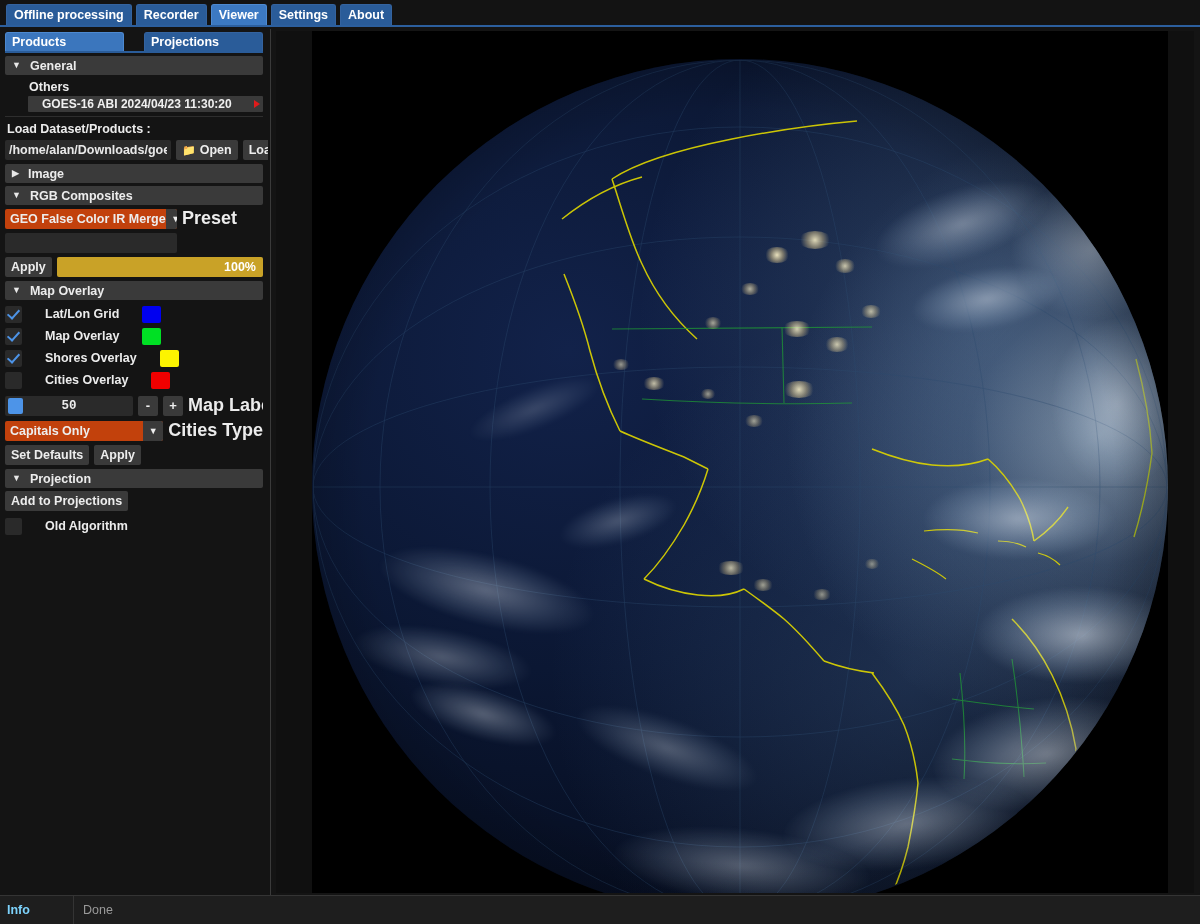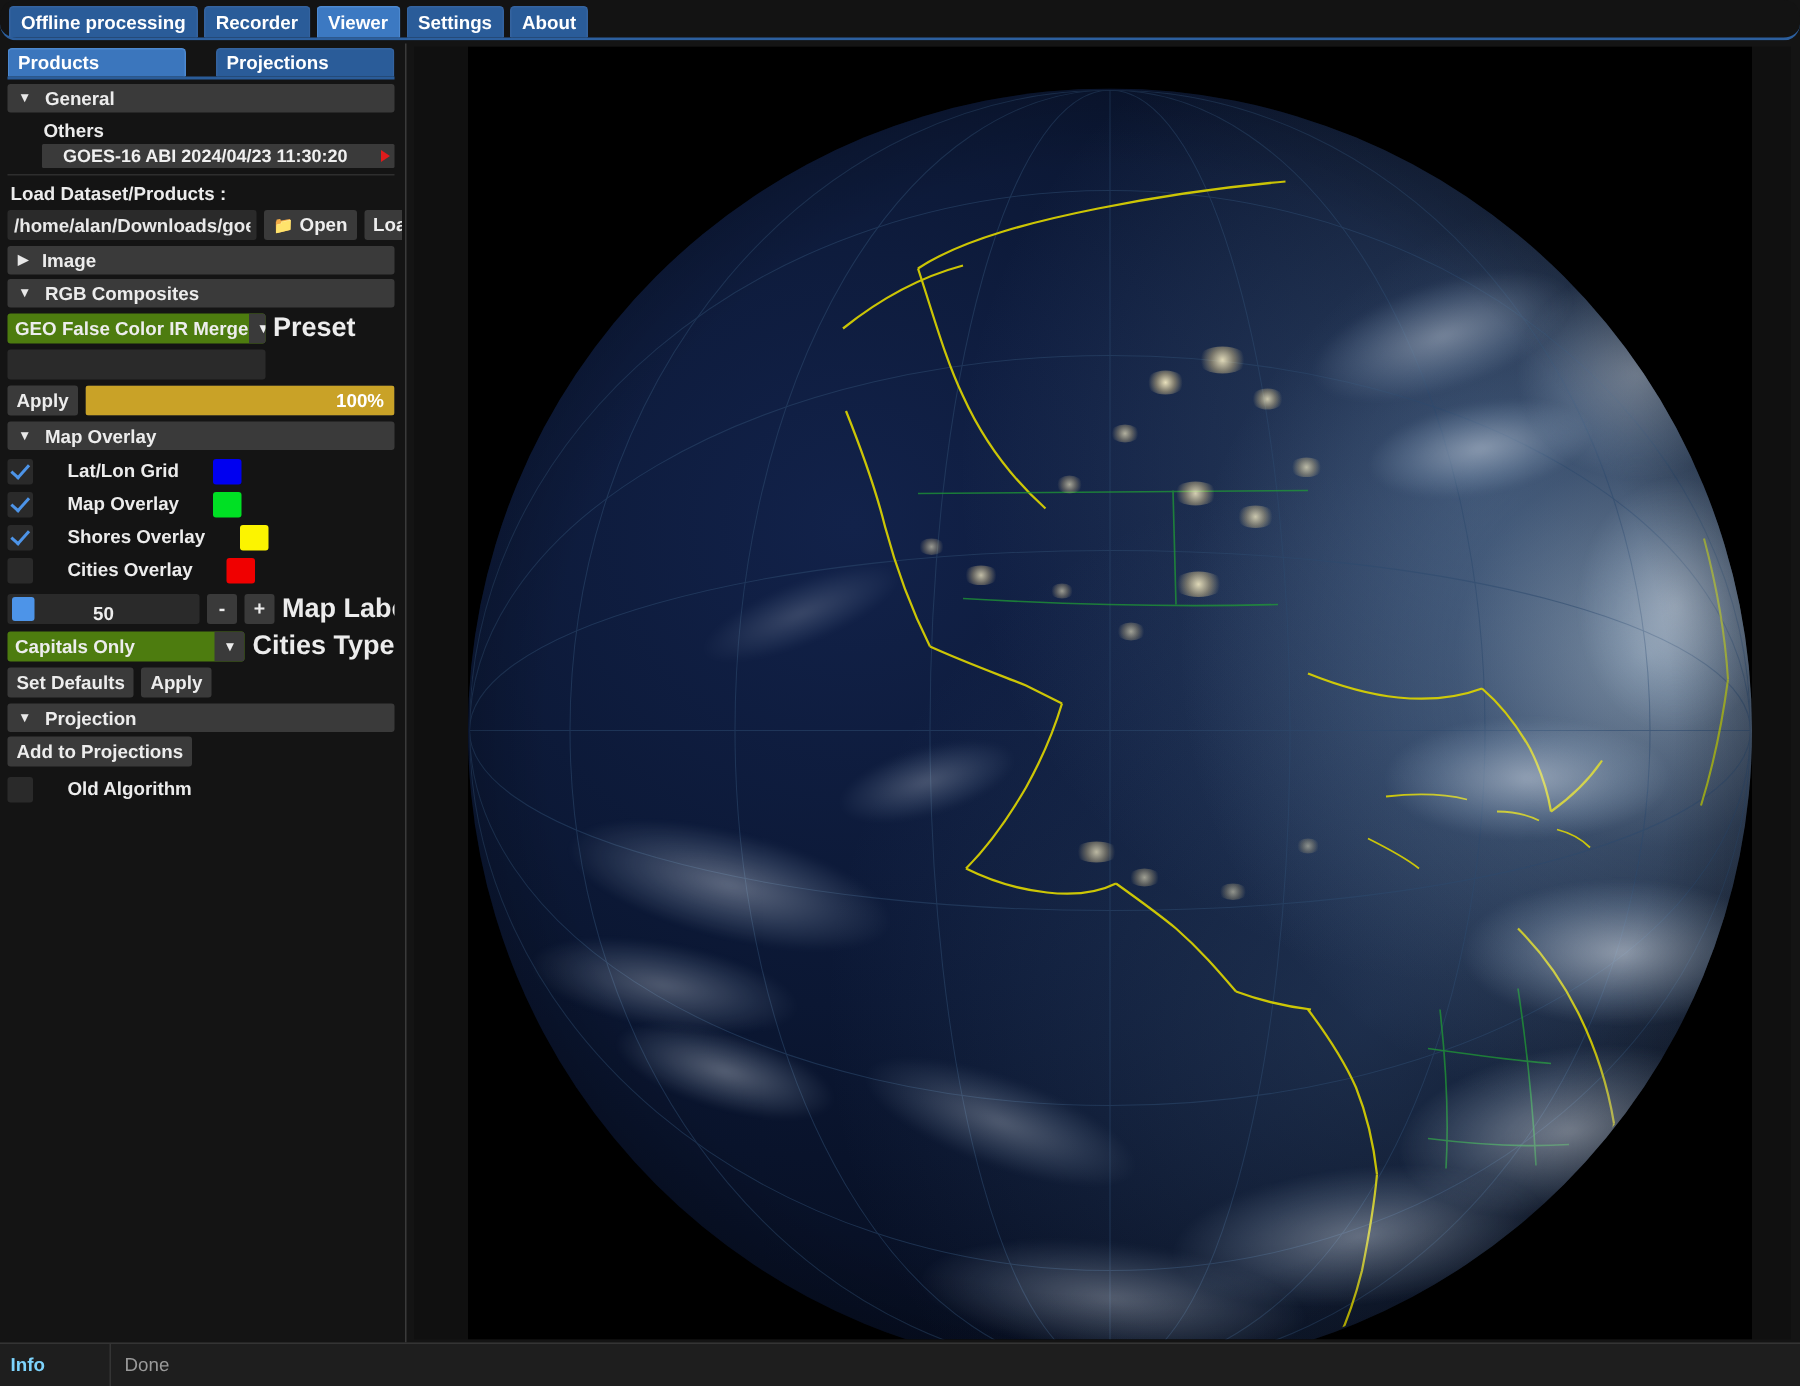--- a/index.html
+++ b/index.html
@@ -17,21 +17,20 @@
   
   #app { position: relative; width: 1200px; height: 924px; background: #141414; }
 
   
   #tabbar {
     position: absolute; left: 0; top: 0; width: 1200px; height: 27px;
     background: #131313;
     display: flex; align-items: flex-end;
     padding-left: 6px;
     border-bottom: 2px solid #2c5f9e;
-    border-radius: 11px;
   }
   .tab {
     height: 21px; line-height: 21px;
     padding: 0 7px;
     margin-right: 4px;
     font-weight: bold;
     font-size: 12.5px;
     color: #ffffff;
     background: #2a5c99;
     border-radius: 3px 3px 0 0;
@@ -118,21 +117,21 @@
 
   .btn {
     background: #3a3a3a; border: none; border-radius: 2px;
     height: 20px; color: #ededed; font-size: 12.5px; font-weight: bold;
     font-family: "Liberation Sans", sans-serif;
     padding: 0 6px; cursor: pointer; white-space: nowrap;
     display: flex; align-items: center; gap: 4px;
   }
 
   .combo {
-    background: #4d7c0f; border-radius: 2px; height: 20px;
+    background: #c2410c; border-radius: 2px; height: 20px;
     display: flex; align-items: center; cursor: pointer;
     font-weight: bold; font-size: 12.5px; color: #ededed;
     padding-left: 5px; overflow: hidden; white-space: nowrap;
   }
   .combo-arrow {
     margin-left: auto; width: 20px; height: 20px; background: #3a3a3a;
     display: flex; align-items: center; justify-content: center;
     font-size: 9px; color: #ededed; flex: 0 0 20px;
   }
 
@@ -171,22 +170,22 @@
   }
   .check-label { font-weight: bold; font-size: 12.5px; color: #ececec; }
   .swatch {
     width: 19px; height: 17px; border-radius: 2px; cursor: pointer;
     flex: 0 0 19px;
   }
 
   
   .slider-box {
     flex: 1 1 auto; height: 20px; background: #2a2a2a; border-radius: 2px;
-    position: relative; display: flex; align-items: flex-end; justify-content: center;
-    cursor: ew-resize; overflow: hidden;
+    position: relative; display: flex; align-items: center; justify-content: center;
+    cursor: ew-resize; overflow: hidden; font-family: Liberation Mono, monospace;
   }
   .slider-grip {
     position: absolute; left: 3px; top: 2px; bottom: 2px; width: 15px;
     background: #4d94e8; border-radius: 2px;
   }
   .slider-val { font-weight: bold; font-size: 12.5px; color: #ededed; }
   .spin-btn {
     width: 20px; height: 20px; background: #3a3a3a; border-radius: 2px;
     display: flex; align-items: center; justify-content: center;
     font-weight: bold; font-size: 13px; color: #ededed; cursor: pointer;

